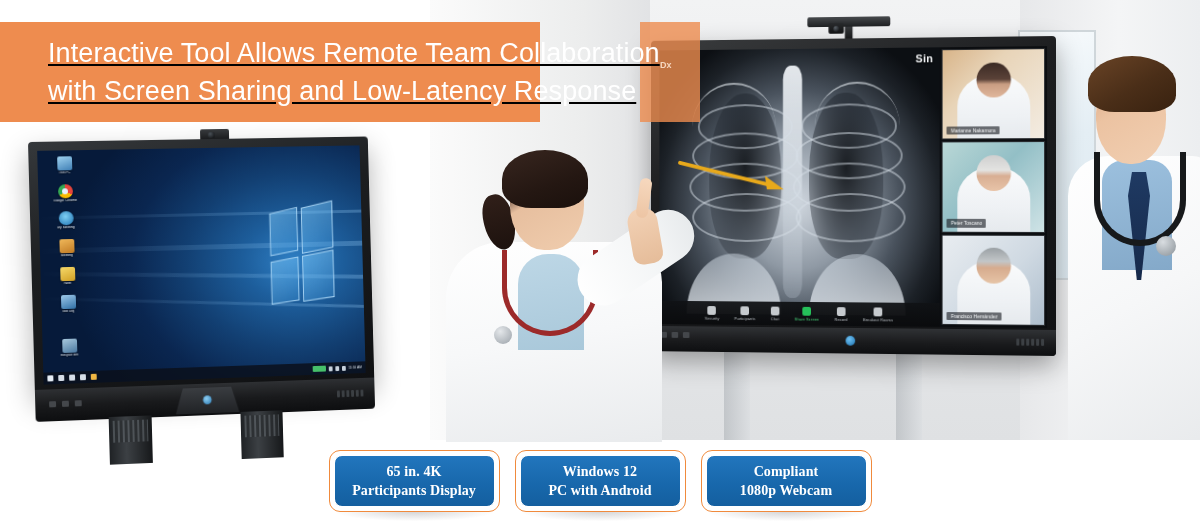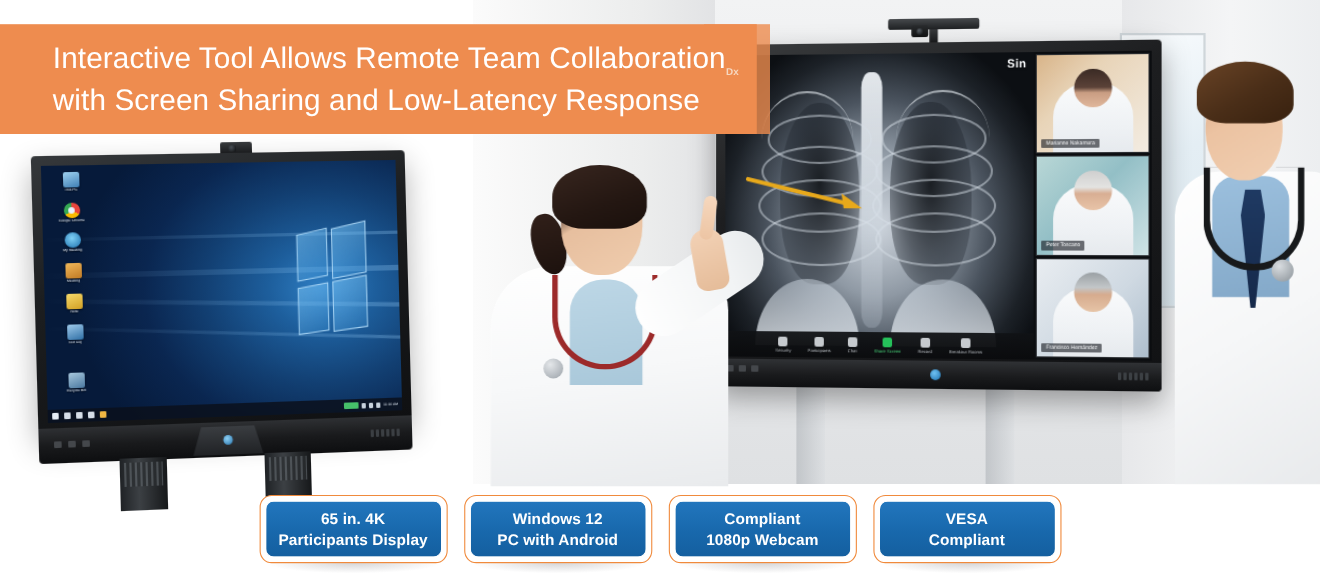--- a/index.html
+++ b/index.html
@@ -458,25 +458,26 @@
   .mon-foot.r { left: 150px; }
   .mon-foot::after {
     content: ""; position: absolute; left: 4px; top: 4px; right: 4px; height: 22px;
     background: repeating-linear-gradient(90deg,#5a6065 0 2px, #2a2d30 2px 5px);
     opacity: .7;
   }
 
   
   .headline {
     position: absolute; left: 0; top: 22px;
-    width: 688px; height: 100px;
+    width: 540px; height: 100px;
     background: #EE8C4F;
     display: flex; flex-direction: column; justify-content: center;
     padding-left: 48px;
     z-index: 40;
+    text-decoration: underline;
   }
   .headline-ext {
     position: absolute; left: 640px; top: 22px;
     width: 60px; height: 100px;
     background: rgba(238,140,79,.80);
     z-index: 40;
   }
   .headline-line {
     color: #ffffff;
     font-size: 27px;
@@ -523,21 +524,21 @@
     align-items: center; justify-content: center;
     gap: 1px;
   }
   .badge-line {
     color: #ffffff;
     font-size: 14px;
     font-weight: bold;
     line-height: 1.22;
     white-space: nowrap;
     letter-spacing: .1px;
-    font-family: Liberation Sans, sans-serif;
+    font-family: Liberation Serif, serif;
   }
 </style>
 </head>
 <body>
 
 <div class="stage">
 
   <div class="scene-right">
     <div class="wall-panel-a"></div>
     <div class="wall-panel-b"></div>
@@ -790,21 +791,15 @@
         <span class="badge-line">Windows 12</span>
         <span class="badge-line">PC with Android</span>
       </div>
     </div>
     <div class="badge-outer">
       <div class="badge-inner">
         <span class="badge-line">Compliant</span>
         <span class="badge-line">1080p Webcam</span>
       </div>
     </div>
-    <div class="badge-outer">
-      <div class="badge-inner">
-        <span class="badge-line">VESA</span>
-        <span class="badge-line">Compliant</span>
-      </div>
-    </div>
   </div>
 
 </div>
 
 </body></html>

